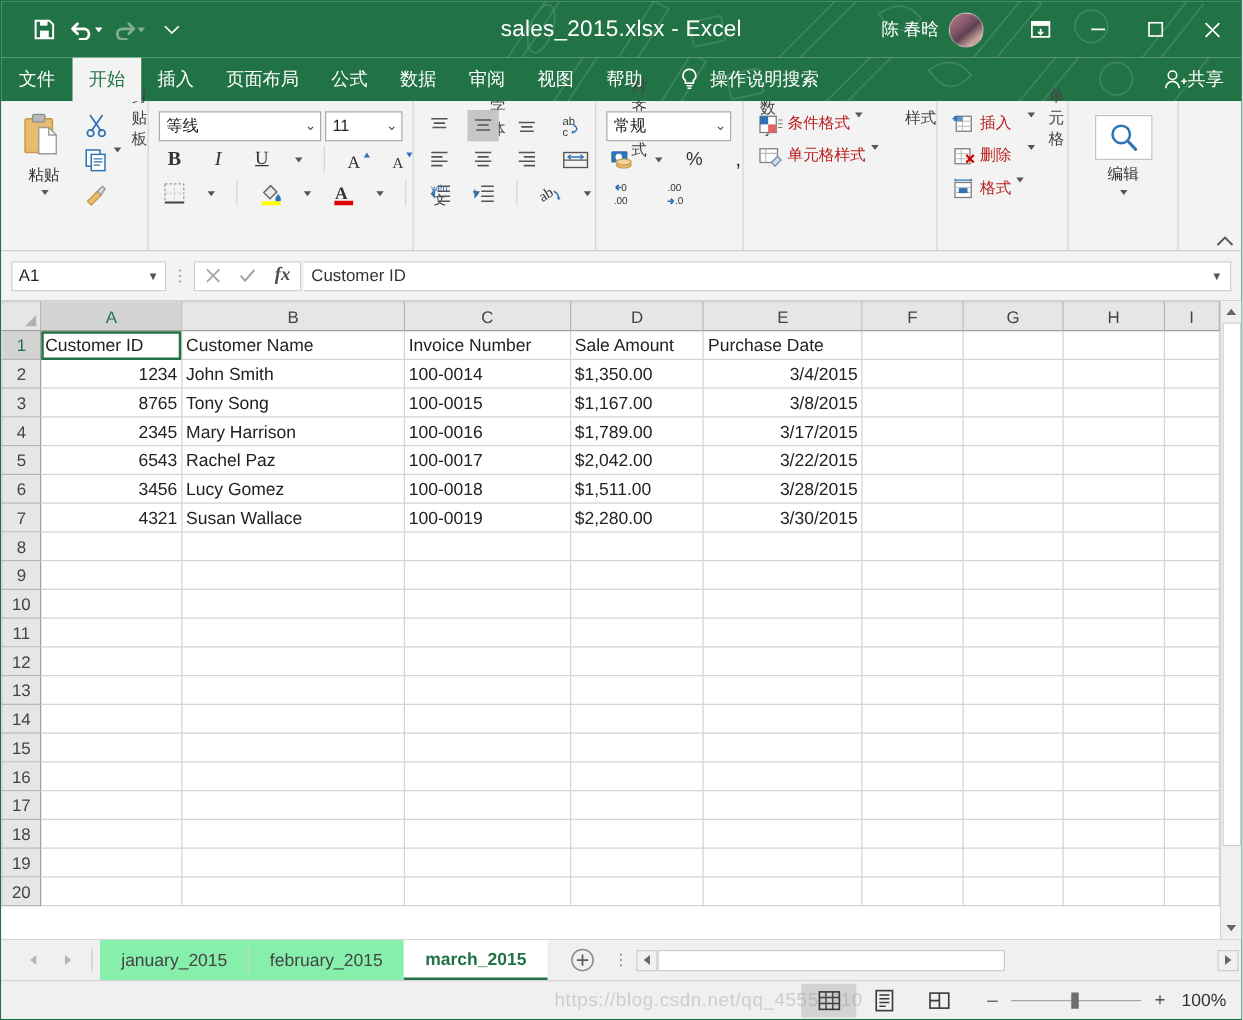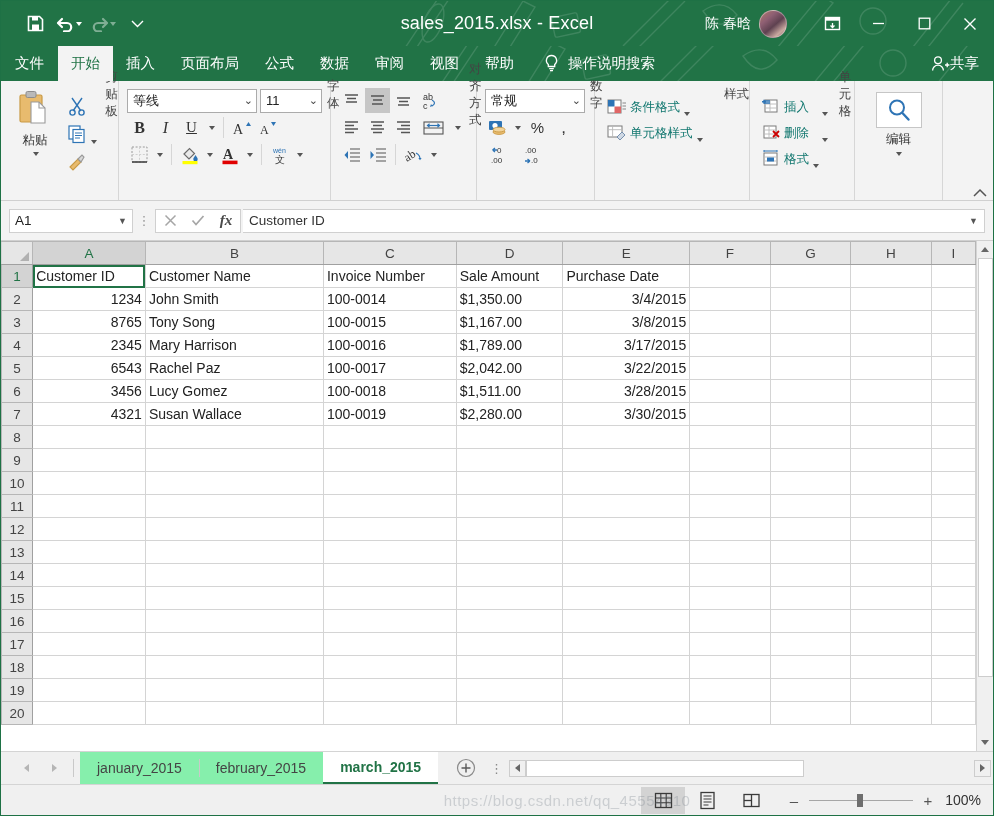--- a/index.html
+++ b/index.html
@@ -114,24 +114,24 @@
     display: flex; align-items: center; justify-content: center; position: relative;
   }
   .bigbtn {
     display: flex; flex-direction: column; align-items: center;
     justify-content: flex-start; width: 56px; padding-top: 3px;
     font-size: 12.5px; color: #333;
   }
   .bigbtn .lbl { margin-top: 2px; }
   .smallcol { display: flex; flex-direction: column; gap: 2px; padding-top: 3px; }
   .smallbtn {
-    display: flex; align-items: flex-end; gap: 3px; height: 26px; padding: 0 3px;
-    font-size: 12.5px; color: #0f766e; white-space: nowrap;
-  }
-  .rowline { display: flex; align-items: center; gap: 1px; height: 27px; }
+    display: flex; align-items: flex-start; gap: 3px; height: 26px; padding: 0 3px;
+    font-size: 12.5px; color: #b91c1c; white-space: nowrap;
+  }
+  .rowline { display: flex; align-items: center; gap: 10px; height: 27px; }
   .iconbtn {
     width: 25px; height: 25px; display: flex; align-items: center;
     justify-content: center; color: #333; font-size: 14px;
   }
   .iconbtn.wide { width: 33px; }
   .iconbtn.on { background: #c6c6c6; }
   .ddarrow { width: 13px; height: 25px; display: flex; align-items: center; justify-content: center; }
   .combo {
     border: 1px solid #ababab; background: #fff; height: 24px;
     display: flex; align-items: center; padding: 0 3px 0 5px;

